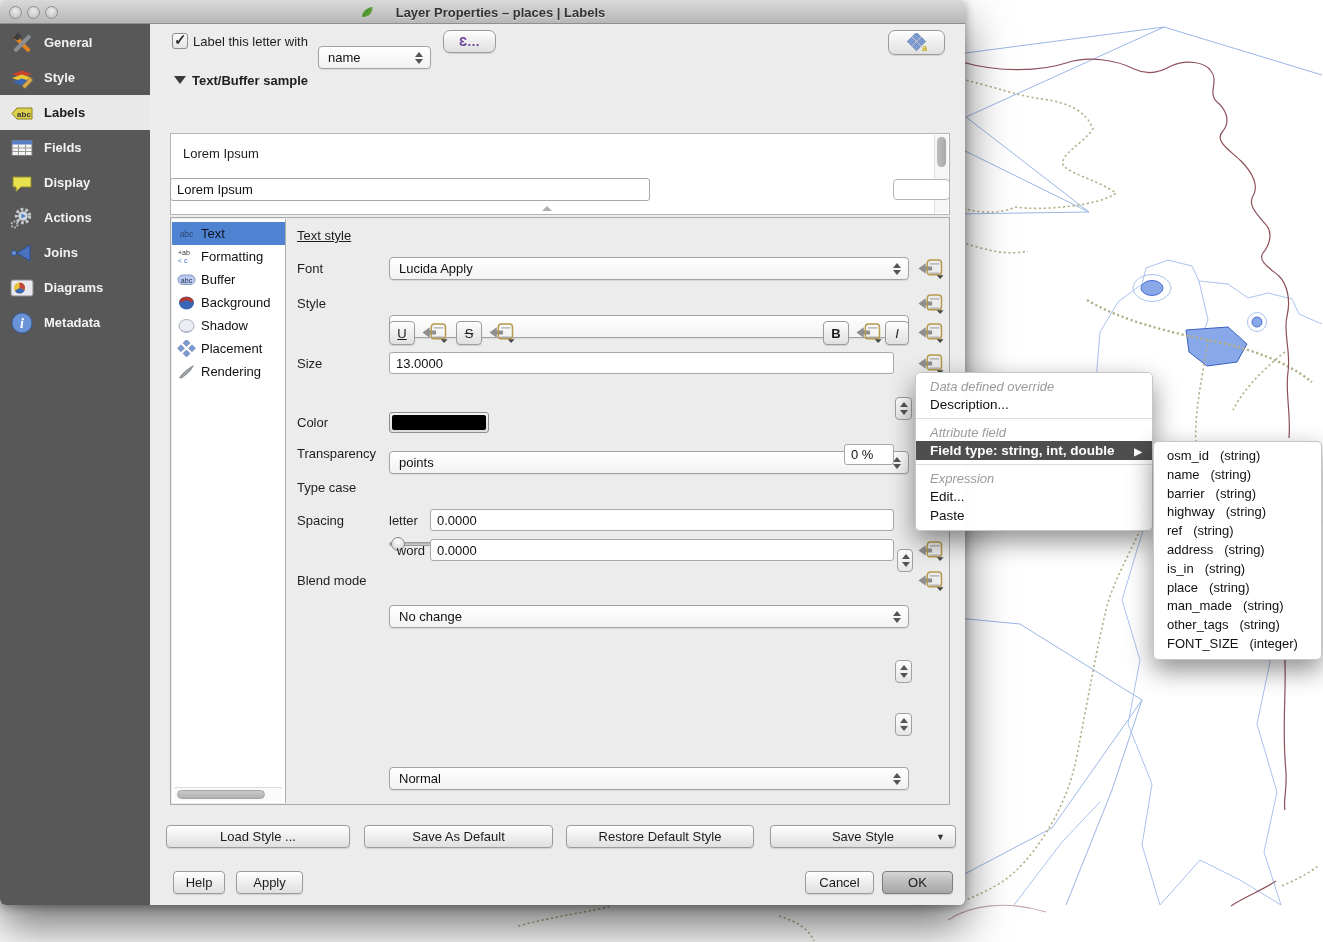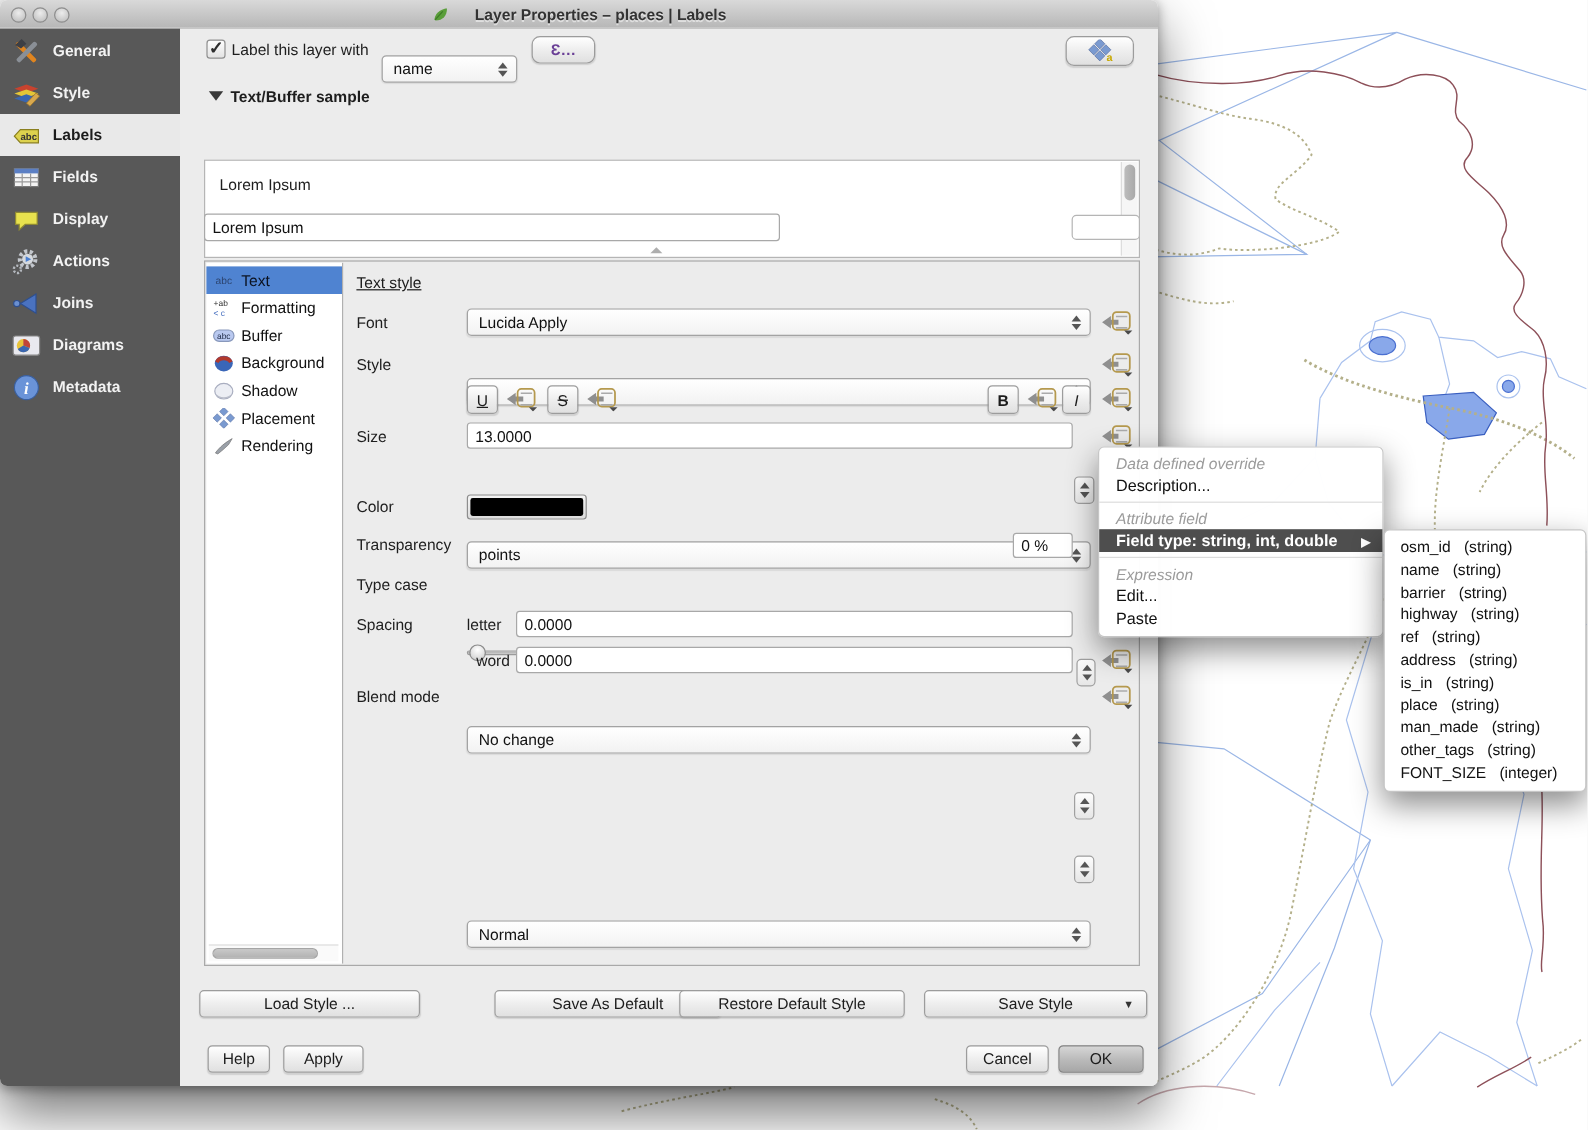--- a/index.html
+++ b/index.html
@@ -243,21 +243,21 @@
           <circle cx="13" cy="13" r="10" fill="#6a93d8" stroke="#3a5f9e"></circle>
           <text x="13" y="18" text-anchor="middle" font-size="14" font-style="italic" font-family="Liberation Serif,serif" font-weight="bold" fill="#fff">i</text>
         </svg>
         <span>Metadata</span>
       </div>
     </div>
 
     <div class="content">
 
       <div class="abs checkbox" style="left:22px; top:9px;"></div>
-      <span class="abs lbl" style="left:43px; top:10px;">Label this layer with</span>
+      <span class="abs lbl" style="left:43px; top:10px;">Label this letter with</span>
       <div class="abs combo" style="left:168px; top:6px; width:113px; height:23px;">
         <span>name</span>
           <span class="stepper"></span>
       </div>
       <div class="abs btn" style="left:293px; top:6px; width:53px; height:23px; border-radius:7px; color:#6a3f96; font-weight:700;">
         <span>Ɛ…</span>
       </div>
       <div class="abs btn" style="left:738px; top:6px; width:57px; height:25px; border-radius:7px;">
         <svg width="26" height="20" viewBox="0 0 26 20">
           <g fill="#7a9ad0" stroke="#53699c" stroke-width=".5">
@@ -471,21 +471,21 @@
           <path d="M1 10 L8 5 L8 8 L14 8 L14 12 L8 12 L8 15 Z" fill="#8f8f8f"></path>
           <rect x="9.5" y="2" width="13.5" height="14" rx="3" stroke="#b5994e" fill="none" stroke-width="1.4"></rect>
           <path d="M12 5.5 H21 M12 14.5 H21" stroke="#aaa" stroke-width="1.2"></path>
           <path d="M18.5 16.5 L25 16.5 L21.7 20 Z" fill="#4a4a4a"></path>
         </svg>
       </div>
 
       <div class="abs btn" style="left:16px; top:801px; width:184px; height:23px;">
           <span>Load Style ...</span>
         </div>
-      <div class="abs btn" style="left:214px; top:801px; width:189px; height:23px;margin-left:48px;">
+      <div class="abs btn" style="left:214px; top:801px; width:189px; height:23px;">
           <span>Save As Default</span>
         </div>
       <div class="abs btn" style="left:416px; top:801px; width:188px; height:23px;">
           <span>Restore Default Style</span>
         </div>
       <div class="abs btn" style="left:620px; top:801px; width:186px; height:23px; position:absolute;">
         <span>Save Style</span>
         <span style="position:absolute; right:10px; font-size:9px; color:#333;">▼</span>
       </div>
 

